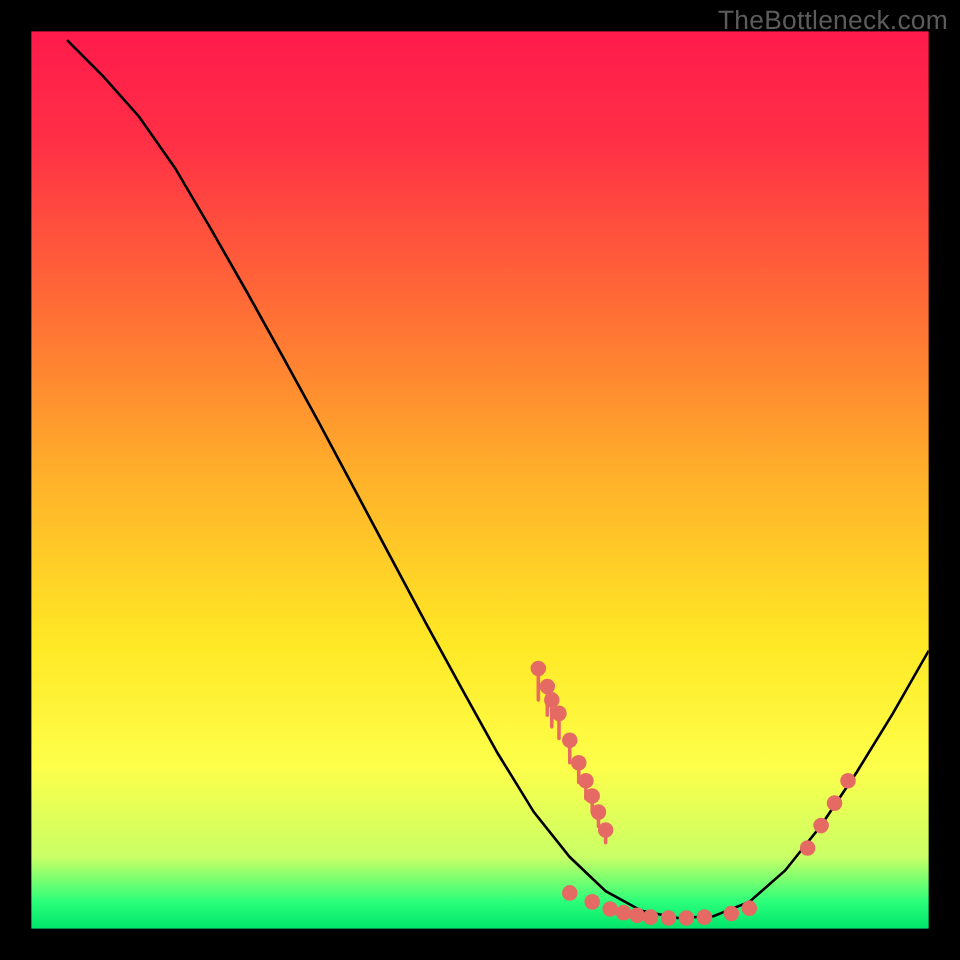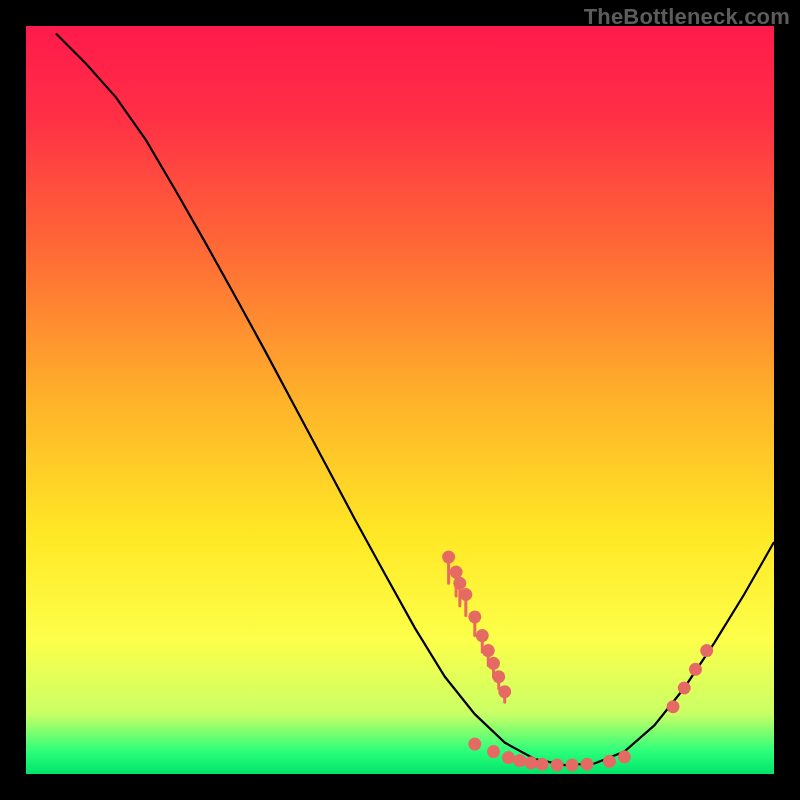--- a/index.html
+++ b/index.html
@@ -25,21 +25,21 @@
     top: 0;
     width: 748px;
     height: 748px;
   }
   .watermark {
     position: absolute;
     top: 4px;
     right: 10px;
     color: #5c5c5c;
     font-size: 22px;
-    font-weight: 700;
+    font-weight: 400;
     letter-spacing: 0.2px;
     user-select: none;
   }
   svg { display: block; }
 </style>
 </head>
 <body>
 
 <div class="frame">
   <svg class="plot" viewBox="0 0 748 748">

